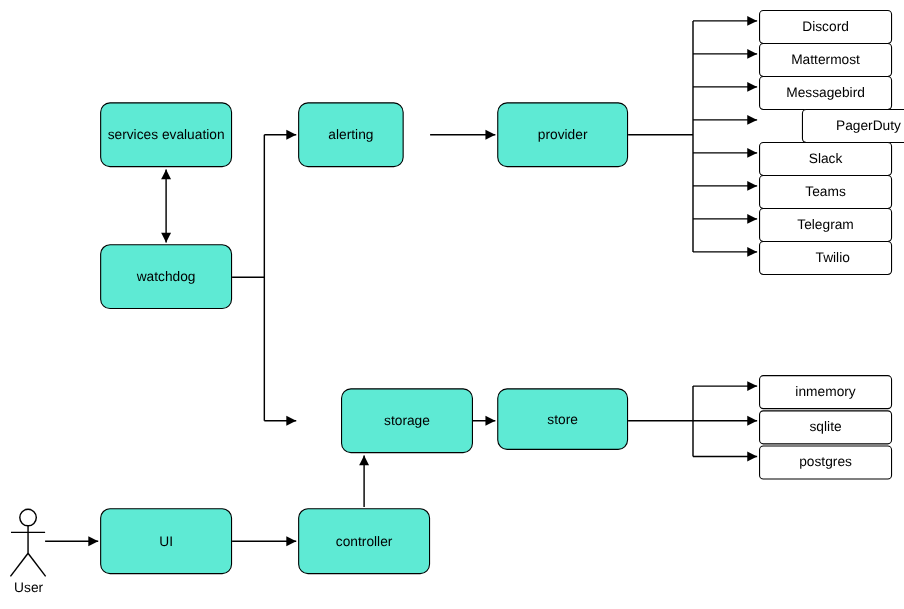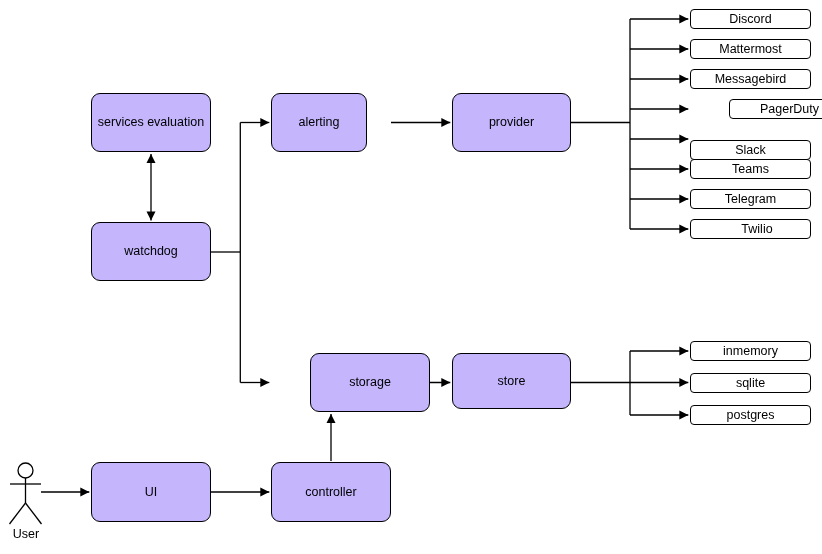--- a/index.html
+++ b/index.html
@@ -8,35 +8,35 @@
     background:#ffffff;
     position:relative;
     overflow:hidden;
     font-family:"Liberation Sans", sans-serif;
     color:#000000;
   }
   #edges { position:absolute; left:0; top:0; }
   .node {
     position:absolute;
     box-sizing:border-box;
-    background:#c4b5fd;
+    background:#5eead4;
     border:1.5px solid #000000;
     border-radius:9px;
     display:flex;
     align-items:center;
     justify-content:center;
     font-size:12.5px;
     line-height:1;
     white-space:nowrap;
   }
   .leaf {
     position:absolute;
     left:690px;
     width:121px;
-    height:20px;
+    height:31px;
     box-sizing:border-box;
     background:#ffffff;
     border:1.3px solid #000000;
     border-radius:4px;
     display:flex;
     align-items:center;
     justify-content:center;
     font-size:12.5px;
     line-height:1;
     white-space:nowrap;
@@ -133,21 +133,21 @@
 <div class="node" style="left:452px; top:353px; width:119px; height:56px;">store</div>
 
 <div class="node" style="left:91px; top:462px; width:120px; height:60px;">UI</div>
 
 <div class="node" style="left:271px; top:462px; width:120px; height:60px;">controller</div>
 
 <div class="leaf" style="top:9px;">Discord</div>
 <div class="leaf" style="top:39px;">Mattermost</div>
 <div class="leaf" style="top:69px;">Messagebird</div>
 <div class="leaf" style="top:99px;margin-left:39px;">PagerDuty</div>
-<div class="leaf" style="top:140px;">Slack</div>
+<div class="leaf" style="top:129px;">Slack</div>
 <div class="leaf" style="top:159px;">Teams</div>
 <div class="leaf" style="top:189px;">Telegram</div>
 <div class="leaf" style="top:219px;padding-left:13px;">Twilio</div>
 
 <div class="leaf" style="top:341px;">inmemory</div>
 <div class="leaf" style="top:373px;">sqlite</div>
 <div class="leaf" style="top:405px;">postgres</div>
 
 <div class="actor-label">User</div>
 

